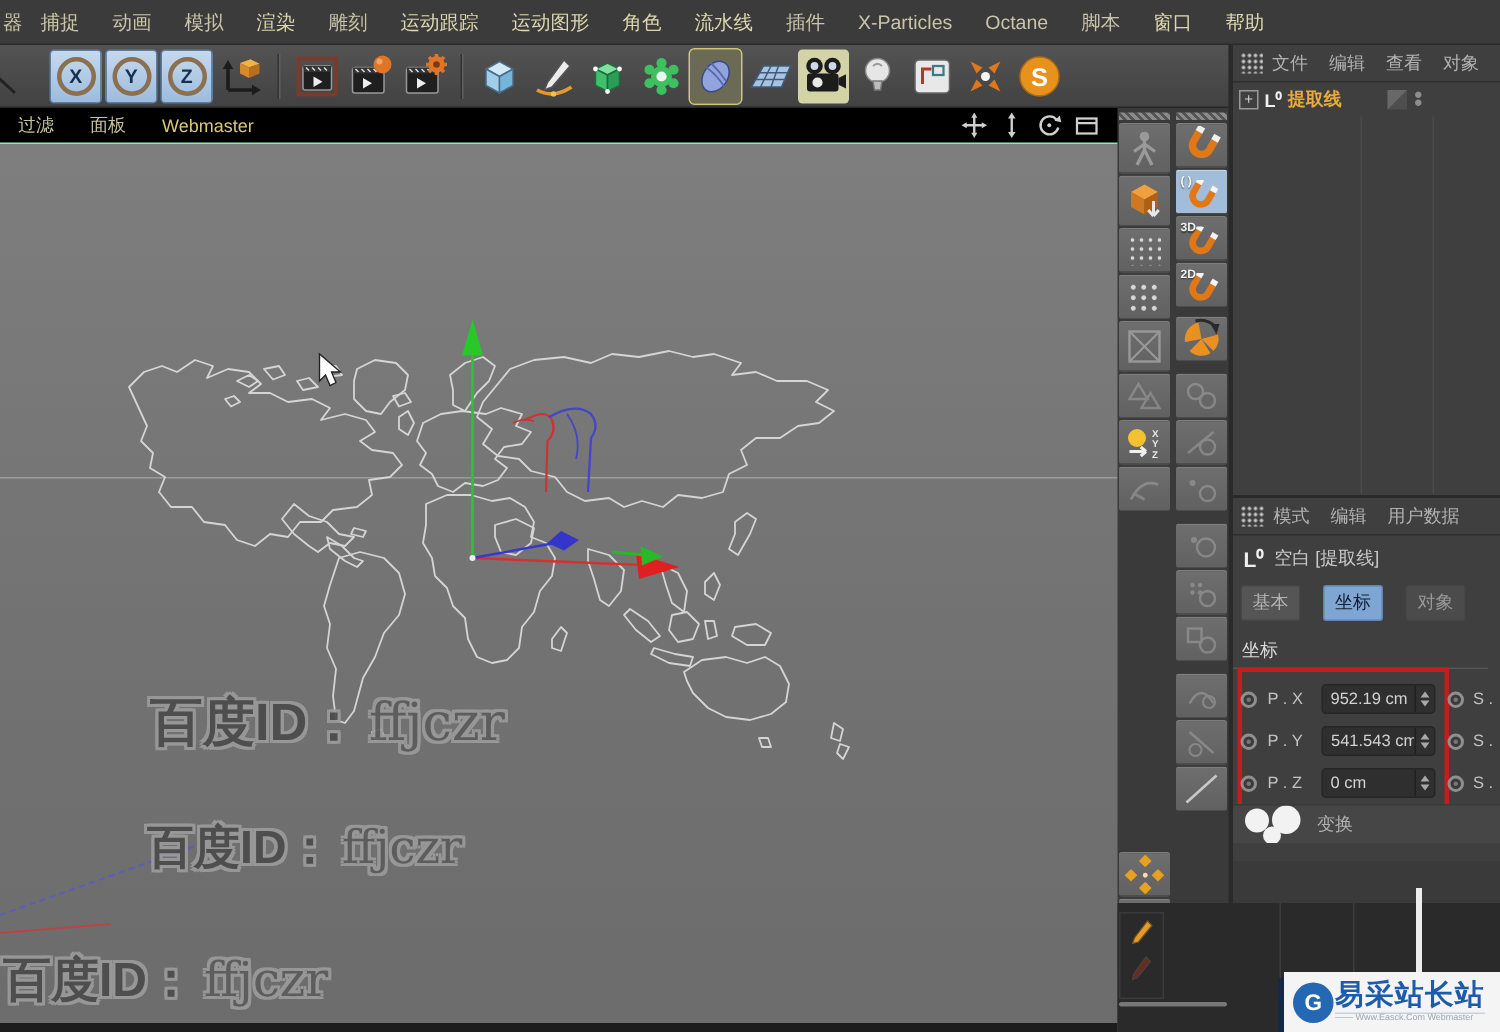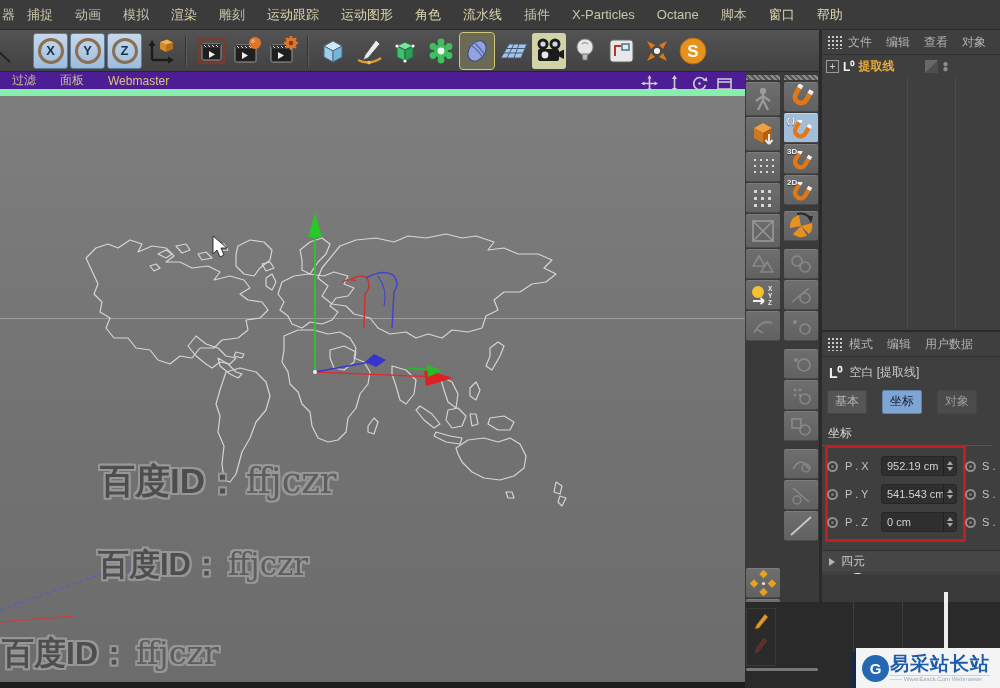--- a/index.html
+++ b/index.html
@@ -25,22 +25,22 @@
     border-radius:3px; position:relative; cursor:pointer; }
   .axis-btn { width:35px; height:36px; background:linear-gradient(#c6d9ec,#9cbcdd);
     border:1px solid #5d7da2; }
   .axis-ring { width:26px; height:26px; border:3px solid #8a6f50; border-radius:50%;
     display:flex; align-items:center; justify-content:center;
     color:#16304f; font-weight:bold; font-size:13px; }
   .hl-tile { background:#6a6a55; outline:1px solid #cfc878; }
   .hl-bg { background:#d3d3a8; }
 
   
-  .vp-menu { position:absolute; left:0; top:72px; width:745px; height:24px; background:#4c1d95;
-    display:flex; align-items:center; border-bottom:7px solid #86efac; }
+  .vp-menu { position:absolute; left:0; top:72px; width:745px; height:24px; background:#000000;
+    display:flex; align-items:center; border-bottom:1px solid #86efac; }
   .vp-menu .mi { font-size:12px; color:#c6c19d; padding:0 12px; cursor:default; }
   .vp-menu .mi.pro { color:#d9c875; }
   .vp-nav { position:absolute; right:12px; top:3px; display:flex; gap:8px; }
   .vp-nav .nico { width:17px; height:17px; cursor:pointer; }
 
   
   .viewport { position:absolute; left:0; top:96px; width:745px; height:594px;
     background:linear-gradient(#7e7e7e,#727272 55%,#6c6c6c); overflow:hidden; }
   .horizon { position:absolute; left:0; top:222px; width:745px; height:1px; background:rgba(255,255,255,.28); }
   .vp-bottom { position:absolute; left:0; top:682px; width:745px; height:6px; background:#1d1d1d; }
@@ -735,24 +735,20 @@
               <span class="dn"></span>
             </span>
         </span>
         <span class="scol">
           <span class="kf"></span>
           <span class="slabel">S .</span>
         </span>
       </div>
     </div>
 
-    <div class="quat-row">
-      <span class="tri"></span>
-      <span>四元</span>
-    </div>
     <div class="xform-row">
       <span class="ball" style="left:8px;top:2px;width:16px;height:16px"></span>
       <span class="ball" style="left:26px;top:0;width:19px;height:19px"></span>
       <span class="ball" style="left:20px;top:14px;width:12px;height:12px"></span>
       <span style="margin-left:48px">变换</span>
     </div>
   </div>
 
   <div class="bottom-dark"></div>
   <div class="bd-vl" style="left:853px;top:602px"></div>

